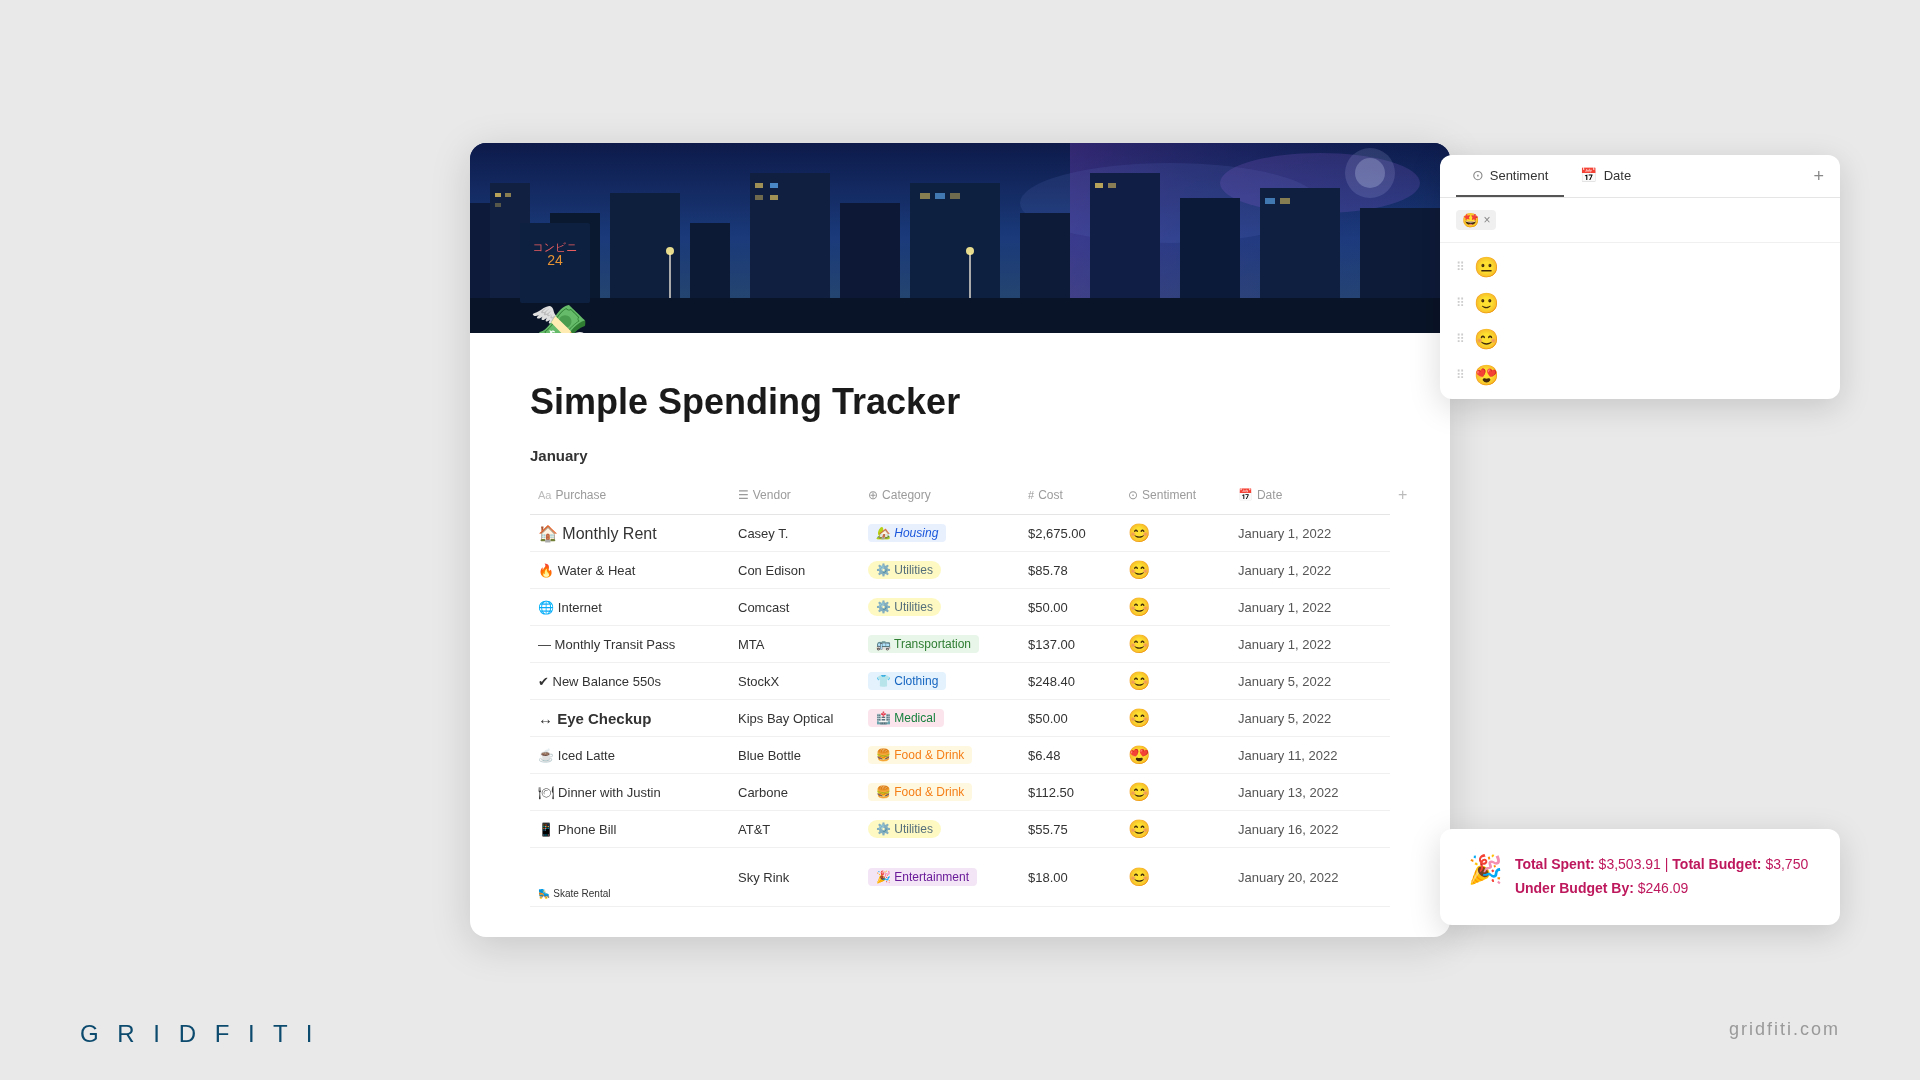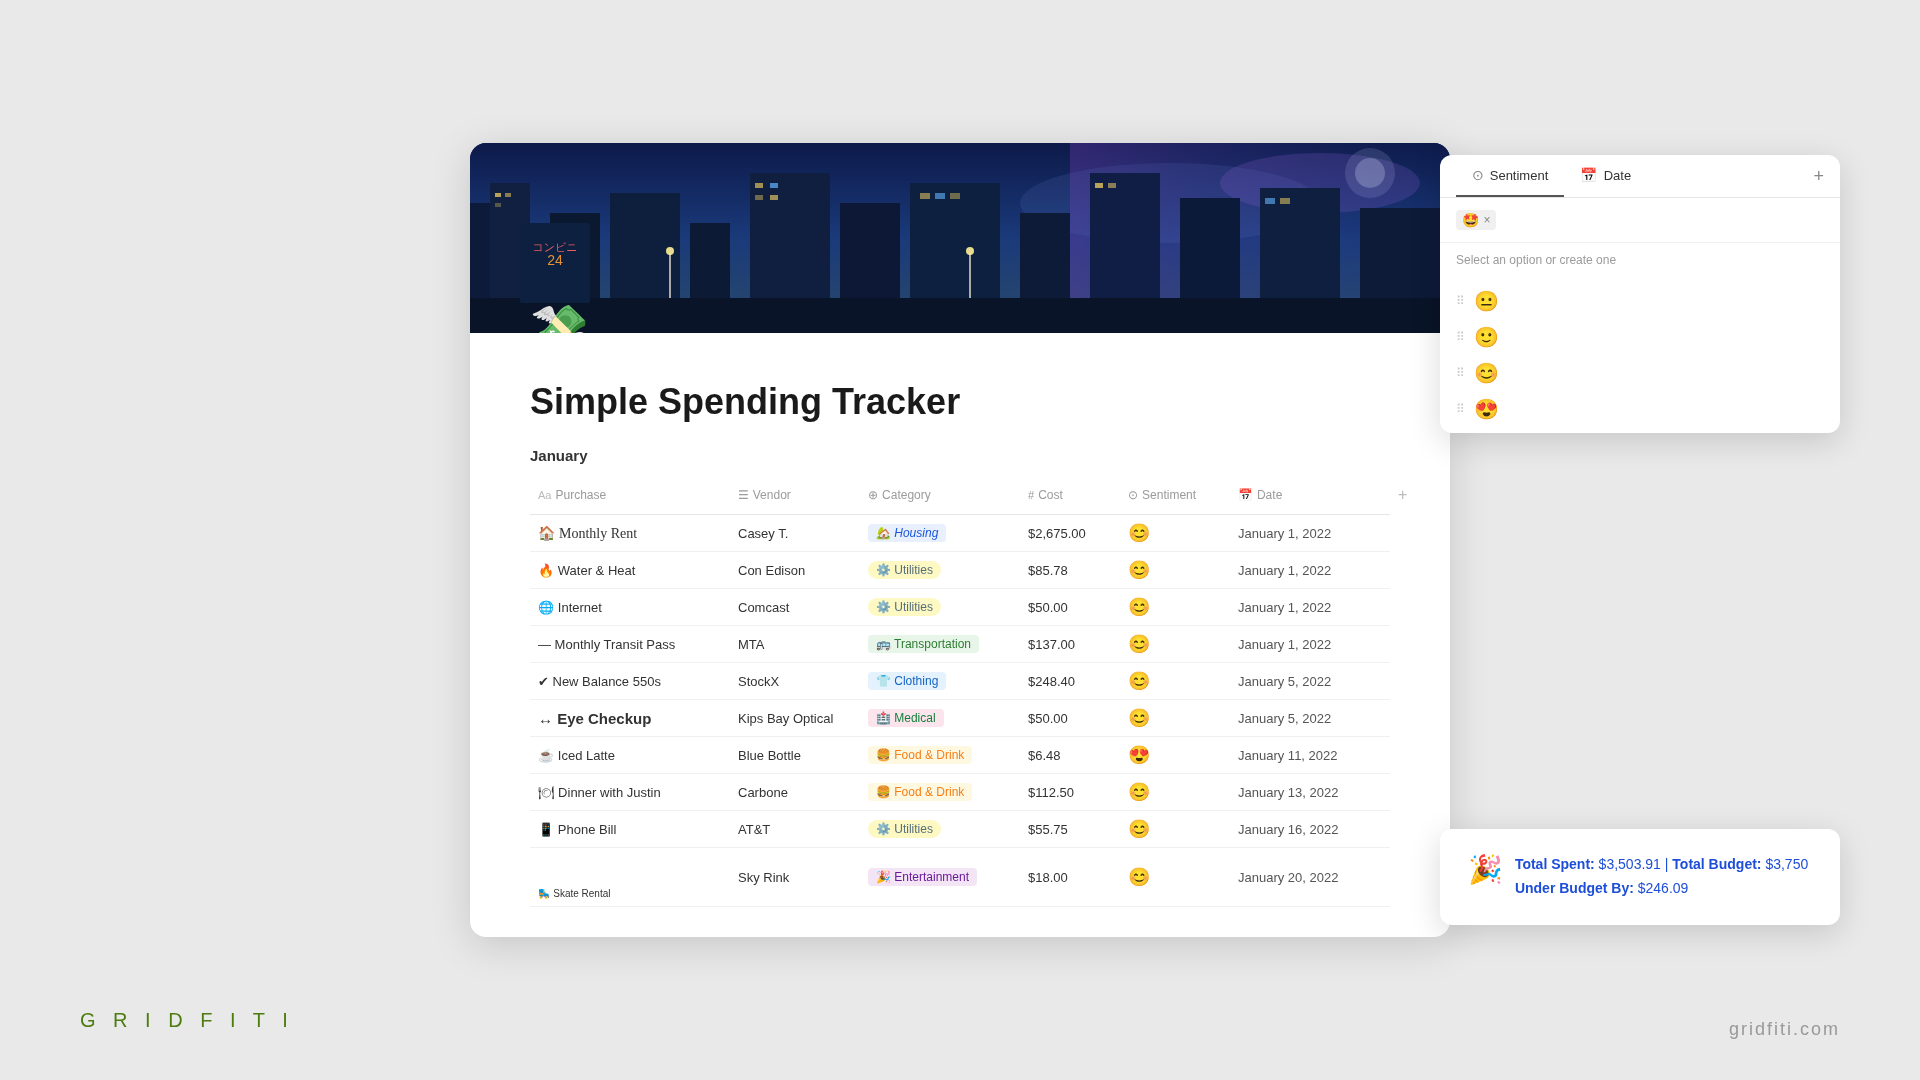--- a/index.html
+++ b/index.html
@@ -22,24 +22,24 @@
       background: #e9e9e9;
       display: flex;
       align-items: center;
       justify-content: center;
       position: relative;
     }
 
     
     .bottom-left-label {
       position: absolute;
-      bottom: 48px;
+      bottom: 32px;
       left: 80px;
-      color: #4d7c0f;
-      font-size: 20px;
+      color: #0c4a6e;
+      font-size: 24px;
       letter-spacing: 6px;
       font-weight: 400;
     }
 
     .bottom-right-label {
       position: absolute;
       bottom: 40px;
       right: 80px;
       color: #999;
       font-size: 18px;
@@ -283,21 +283,21 @@
       align-items: flex-start;
       gap: 12px;
     }
 
     .budget-emoji {
       font-size: 28px;
     }
 
     .budget-text {
       font-size: 14px;
-      color: #1d4ed8;
+      color: #be185d;
       line-height: 1.7;
     }
 
     .budget-text strong {
       font-weight: 700;
     }
 
     
     .banner-scene {
       width: 100%;
@@ -414,21 +414,21 @@
           </div>
           <div class="table-header-cell">
             <span>📅</span>
             <span>Date</span>
           </div>
           <div class="table-header-cell" style="cursor:pointer;font-size:16px;color:#bbb;">+</div>
         </div>
 
         <div id="table-body">
             <div class="table-row">
-    <div class="table-cell" style="font-size:14px;font-family:Liberation Serif, serif;">🏠 Monthly Rent</div>
+    <div class="table-cell" style="font-size:16px;">🏠 Monthly Rent</div>
     <div class="table-cell">Casey T.</div>
     <div class="table-cell" style="cursor:pointer;">
       <span class="category-badge badge-housing">🏡 Housing</span>
     </div>
     <div class="table-cell">$2,675.00</div>
     <div class="table-cell" style="cursor:pointer;font-size:18px;">😊</div>
     <div class="table-cell" style="color:#555;">January 1, 2022</div>
     <div class="table-cell"></div>
   </div>
             <div class="table-row">
@@ -549,21 +549,20 @@
     </div>
 
     <div class="dropdown-input-area">
       <div class="selected-tag">
         <span>🤩</span>
         <span class="tag-remove">×</span>
       </div>
       <input class="dropdown-input" type="text" placeholder="" style="">
     </div>
 
-    <div class="dropdown-hint">Select an option or create one</div>
 
     <div class="dropdown-options" id="dropdown-options-container">
     <div class="dropdown-option">
     <span class="drag-handle">⠿</span>
     <span class="option-emoji">😐</span>
   </div>
         <div class="dropdown-option">
     <span class="drag-handle">⠿</span>
     <span class="option-emoji">🙂</span>
   </div>

